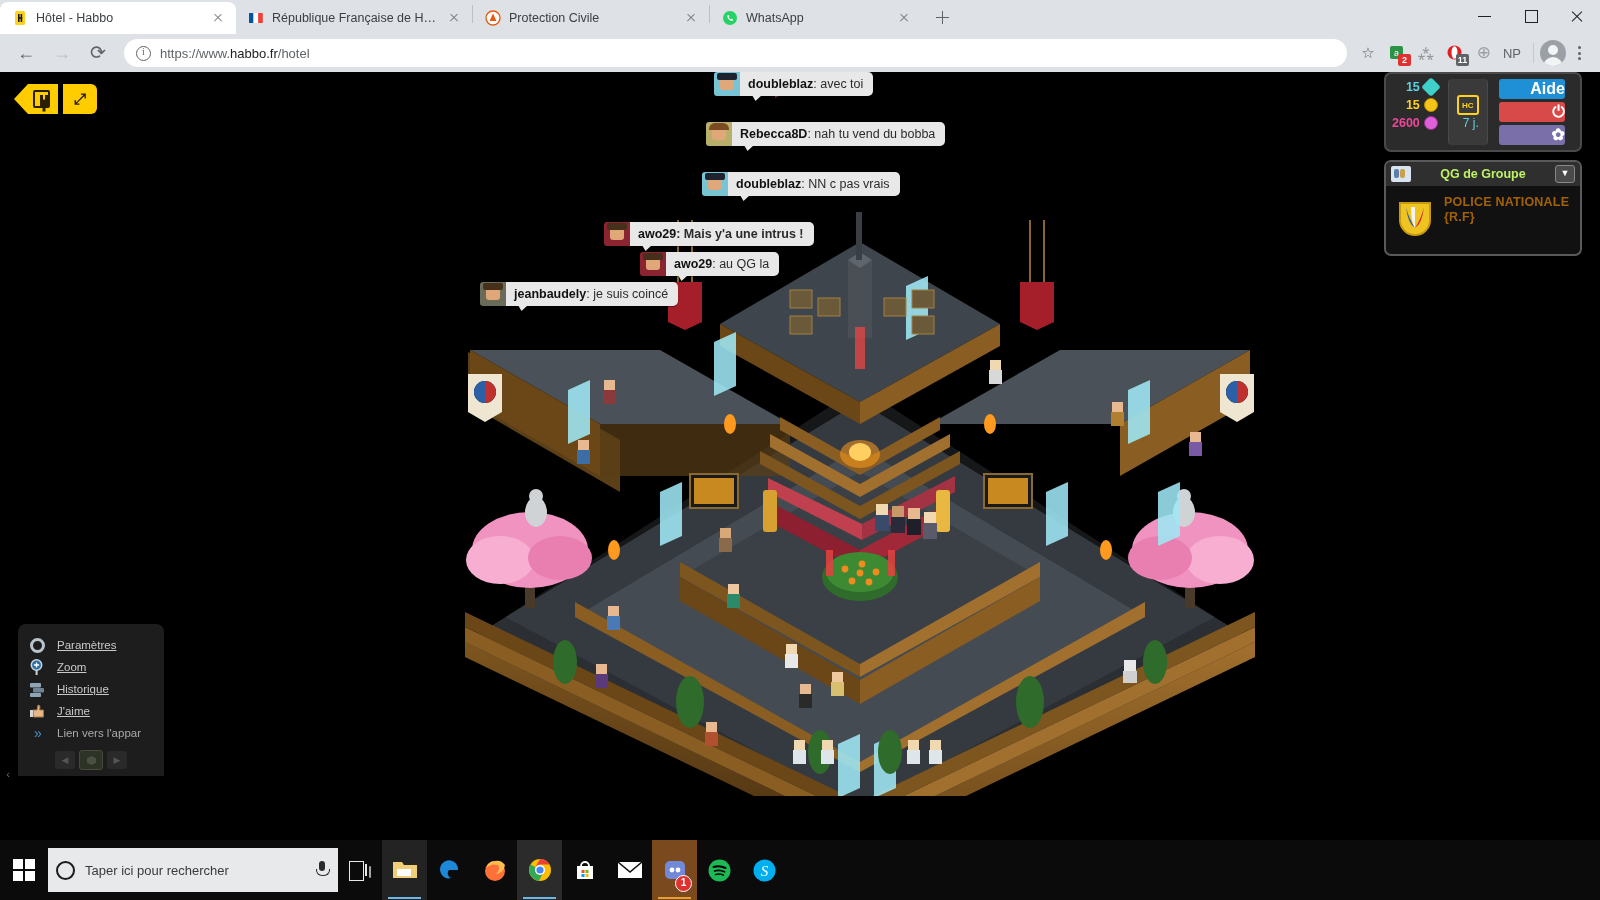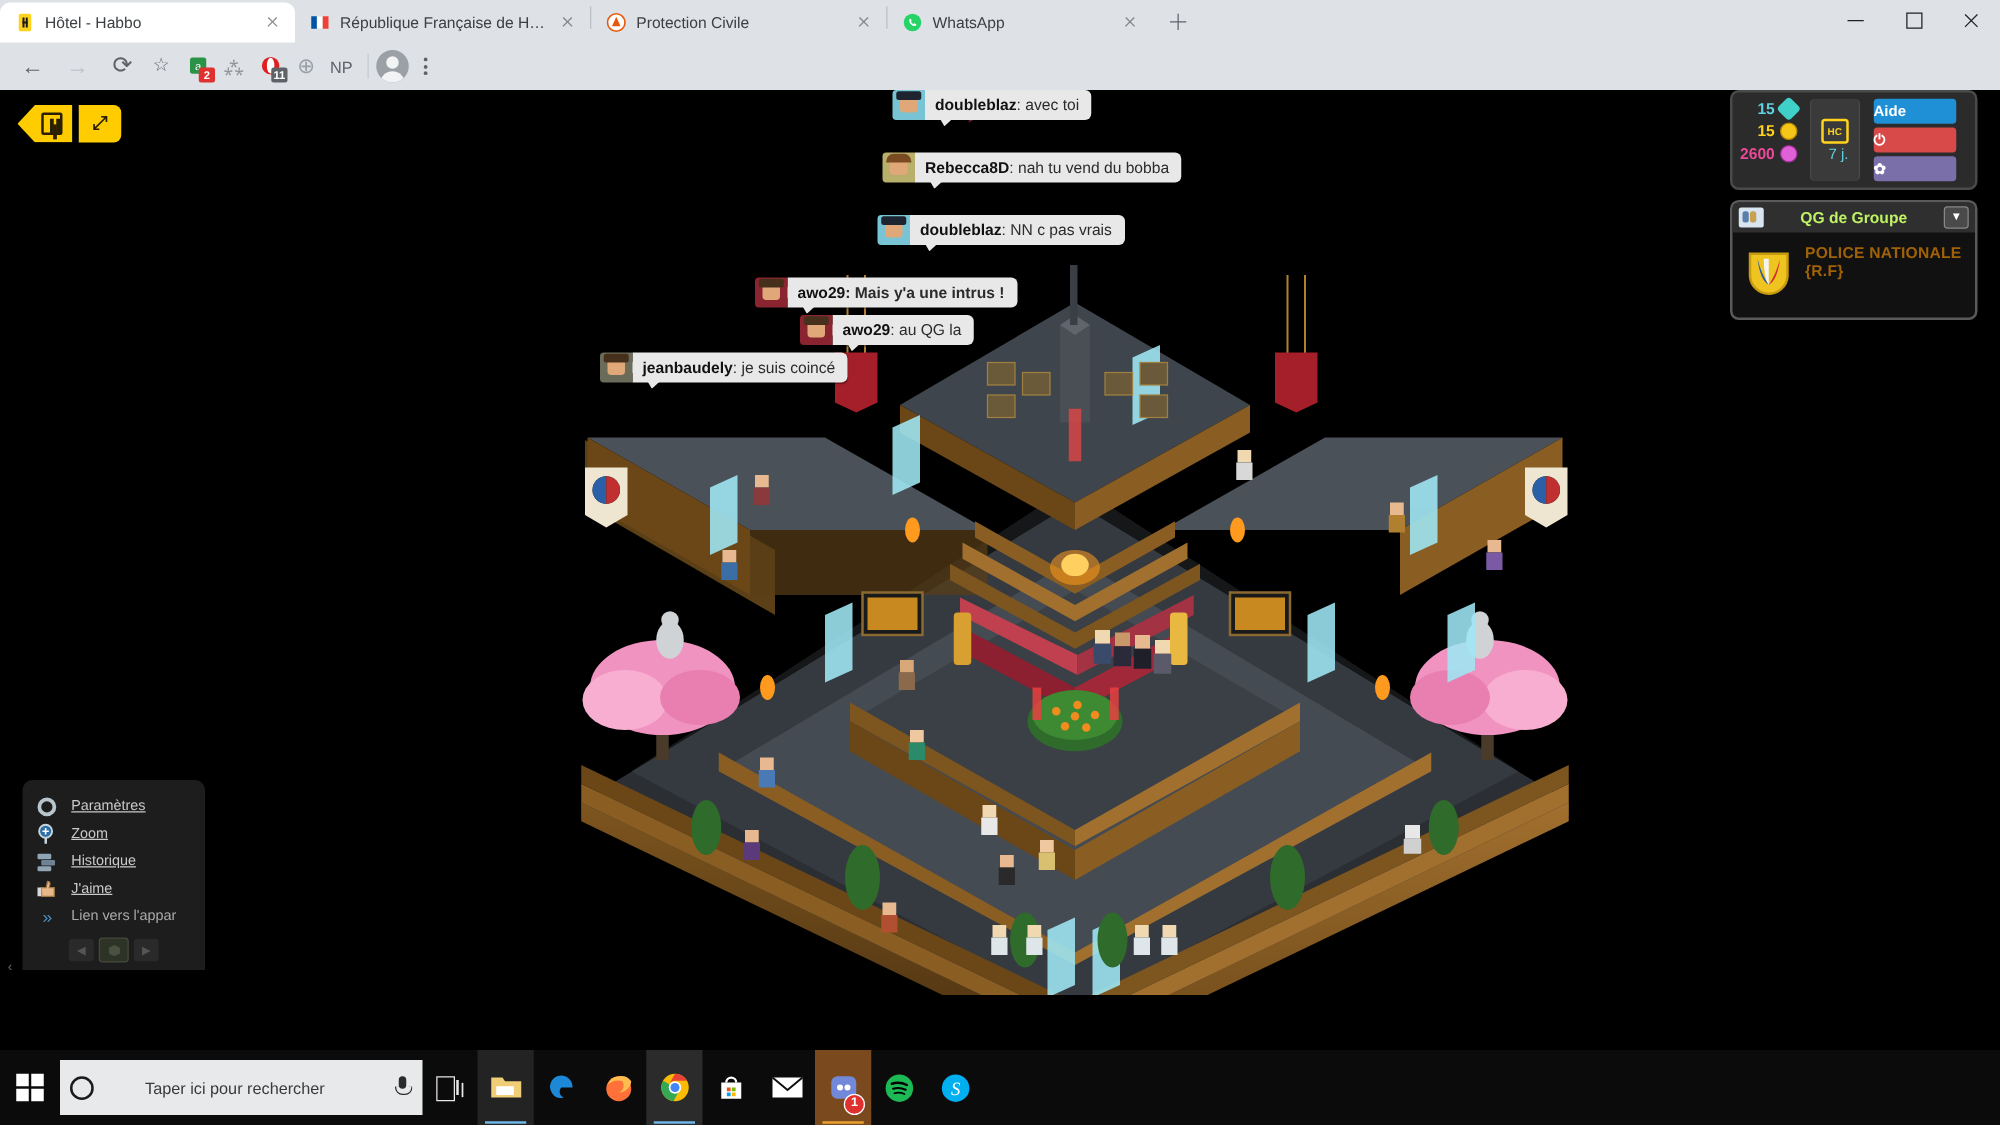--- a/index.html
+++ b/index.html
@@ -102,22 +102,22 @@
   .cico { width:14px; height:14px; border-radius:50%; }
   .cico.dia { background:#3fd0c9; border-radius:3px; transform:rotate(45deg); }
   .cico.gold { background:#f5c518; border:1.5px solid #b98b00; }
   .cico.pink { background:#e060d8; border:1.5px solid #a0309a; }
   .hcsec { border-left:1px solid #4a4a4a; border-right:1px solid #4a4a4a; padding:2px 8px;
            display:flex; flex-direction:column; align-items:flex-end; justify-content:center; background:#3a3a3a; border-radius:4px; }
   .hcbadge { width:22px; height:20px; border:2px solid #ffd21e; border-radius:3px; color:#ffd21e; font-size:8px;
              text-align:center; line-height:17px; font-weight:bold; }
   .hcdays { font-size:12px; color:#5ed1e0; font-weight:normal; margin-top:1px; }
   .hudbtns { display:flex; flex-direction:column; gap:3px; padding-left:5px; }
-  .hudbtn { width:66px; height:20px; border-radius:3px; color:#fff; font-size:12px; font-weight:bold;
-            text-align:left; line-height:20px; }
+  .hudbtn { width:66px; height:20px; border-radius:3px; color:#fff; font-size:16px; font-weight:bold;
+            text-align:right; line-height:20px; }
   .hb-aide { background:#1f8fd6; } .hb-exit { background:#d84a4a; } .hb-set { background:#7a6fa8; }
 
   .grouppanel { margin-top:8px; background:#111; border:2px solid #5a5a5a; border-radius:7px; overflow:hidden; }
   .gphead { height:24px; background:#2f2f2f; display:flex; align-items:center; padding:0 5px; gap:5px; }
   .gpicon { width:20px; height:16px; background:#d8e4f0; border-radius:2px; position:relative; flex:0 0 20px; }
   .gpicon::after { content:""; position:absolute; left:3px; top:3px; width:5px; height:9px; border-radius:2px;
                    background:#5a7fa8; box-shadow:6px 0 0 #c8a050; }
   .gptitle { flex:1; text-align:center; font-size:12.5px; font-weight:bold; color:#bef264; }
   .gpdrop { width:20px; height:18px; background:#4a4a4a; border:1.5px solid #888; border-radius:3px;
             color:#fff; font-size:9px; text-align:center; line-height:15px; }
@@ -143,21 +143,21 @@
   .hbadge { position:absolute; right:0px; top:-1px; min-width:17px; height:17px; border-radius:9px; background:#e03131;
             border:1.5px solid #fff; color:#fff; font-size:10px; font-weight:bold; line-height:14px; text-align:center; }
 
   
   .taskbar { position:absolute; left:0; top:840px; width:1600px; height:60px; background:#0b0b0b; display:flex; align-items:center; }
   .startbtn { width:48px; height:60px; display:flex; align-items:center; justify-content:center; }
   .winlogo { width:22px; height:22px; display:grid; grid-template-columns:1fr 1fr; grid-gap:2.5px; }
   .winlogo i { background:#fff; }
   .searchbox { width:290px; height:44px; background:#e8e9ea; display:flex; align-items:center; gap:10px; padding:0 8px; }
   .cortana { width:19px; height:19px; border:2px solid #1b1b1b; border-radius:50%; flex:0 0 19px; }
-  .searchph { flex:1; font-size:13px; color:#3a3a3a;margin-left:31px; }
+  .searchph { flex:1; font-size:13px; color:#3a3a3a; }
   .micic { width:16px; height:20px; position:relative; }
   .micic::before { content:""; position:absolute; left:5px; top:1px; width:6px; height:10px; border-radius:3px; background:#2b2b2b; }
   .micic::after { content:""; position:absolute; left:2px; top:9px; width:12px; height:6px; border:1.5px solid #2b2b2b;
                   border-top:none; border-radius:0 0 6px 6px; }
   .tsktask { width:44px; height:60px; display:flex; align-items:center; justify-content:center; }
   .taskview { width:22px; height:18px; position:relative; }
   .taskview::before { content:""; position:absolute; left:0; top:0; width:13px; height:18px; border:1.6px solid #e8e8e8; }
   .taskview::after { content:""; position:absolute; left:16px; top:3px; width:1.8px; height:12px; background:#e8e8e8;
                      box-shadow:4px 2px 0 -0.3px #e8e8e8; }
   .tskapp { width:45px; height:60px; position:relative; display:flex; align-items:center; justify-content:center; }
@@ -227,20 +227,24 @@
         <div class="winbtn wb-min"></div>
         <div class="winbtn wb-max"></div>
         <div class="winbtn wb-cls"></div>
       </div>
     </div>
 
     <div class="navbar">
       <div class="navicon arrowL"></div>
       <div class="navicon arrowR"></div>
       <div class="navicon reload"></div>
+      <div class="omnibox">
+        <span class="infoic"></span>
+        <span class="url"><span class="dim">https://www.</span><span>habbo.fr</span><span class="dim">/hotel</span></span>
+      </div>
       <div class="star">☆</div>
 
       <div class="extic">
         <svg width="17" height="17" viewBox="0 0 17 17" style="vertical-align:-3px">
             <rect x="2" y="2" width="13" height="13" rx="2" fill="#2b9348"></rect>
             <text x="8.5" y="12" font-size="9" fill="#fff" text-anchor="middle" font-family="Liberation Sans">a</text>
           </svg>
         <span class="badge-sq" style="background:#e03131;">2</span>
       </div>
       <div class="extic" style="opacity:.35;">⁂</div>

